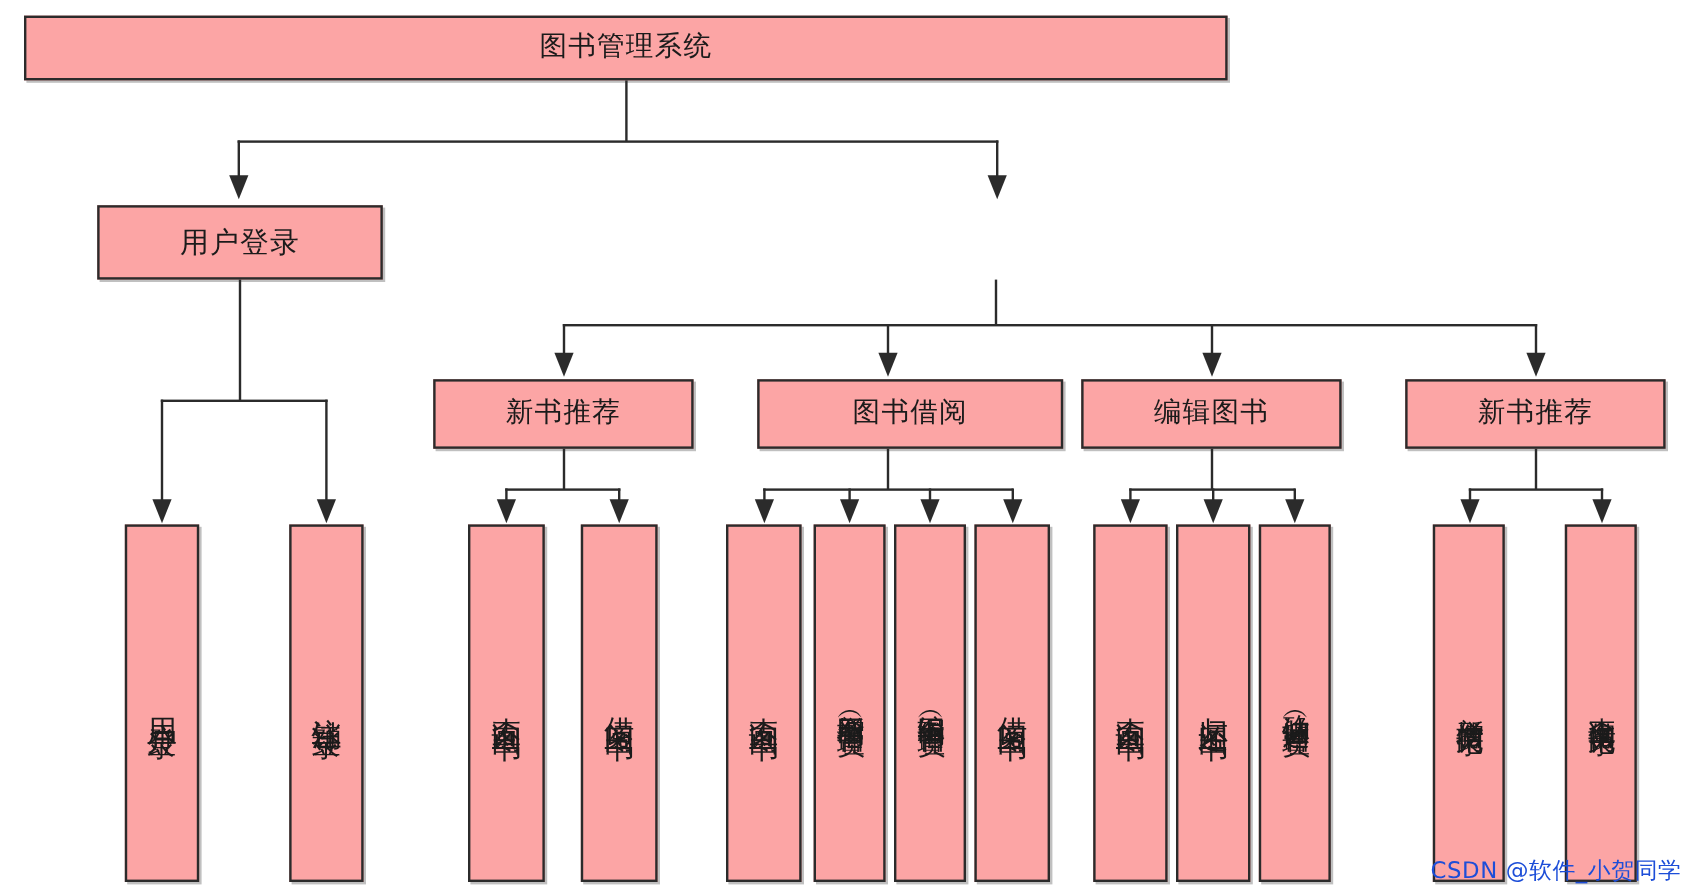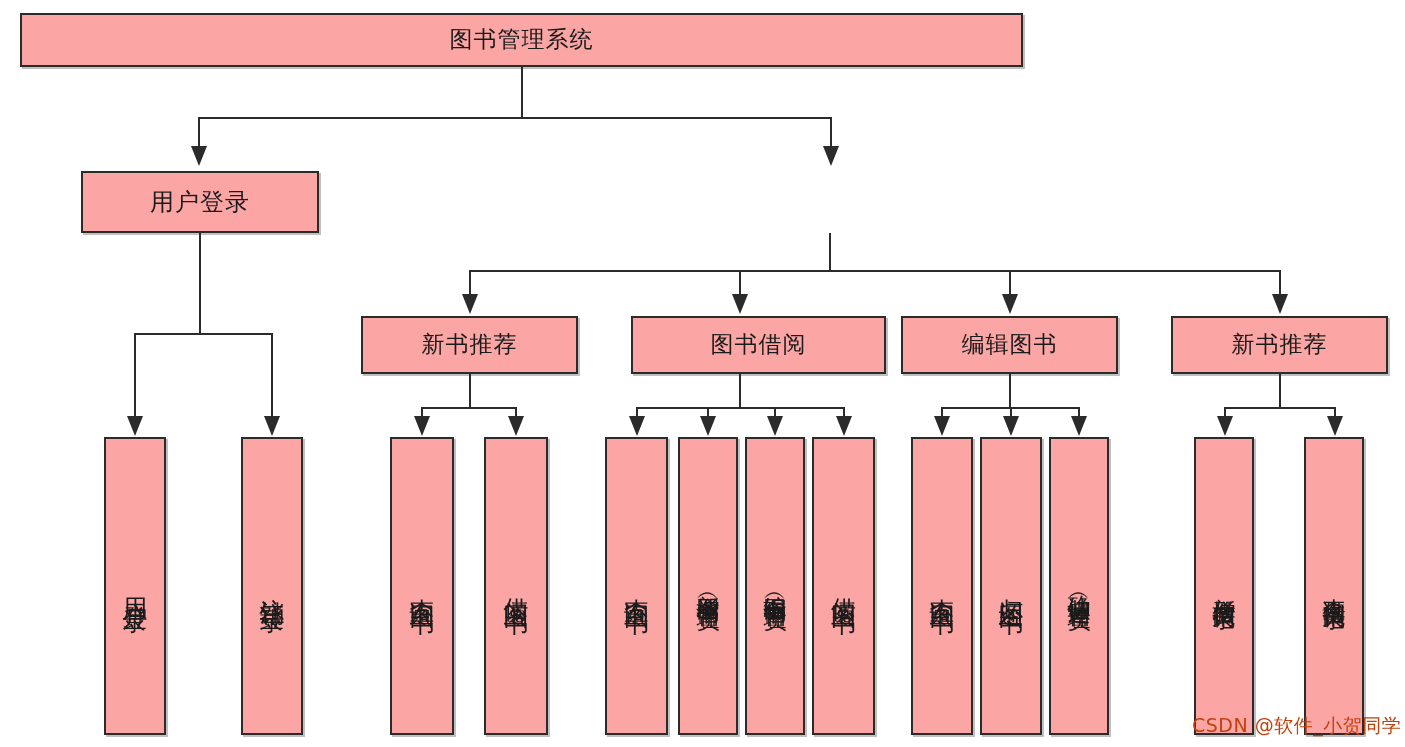--- a/index.html
+++ b/index.html
@@ -62,21 +62,21 @@
   .arrow {
     position: absolute;
     width: 0;
     height: 0;
     border-left: 8px solid transparent;
     border-right: 8px solid transparent;
     border-top: 20px solid #2b2b2b;
   }
   #watermark {
     position: absolute;
-    color: #c2410c;
+    color: #1d4ed8;
     font-size: 19px;
     white-space: nowrap;
     letter-spacing: 0.5px;
     pointer-events: none;
     text-align: right;
   }
 </style>
 </head>
 <body>
 

